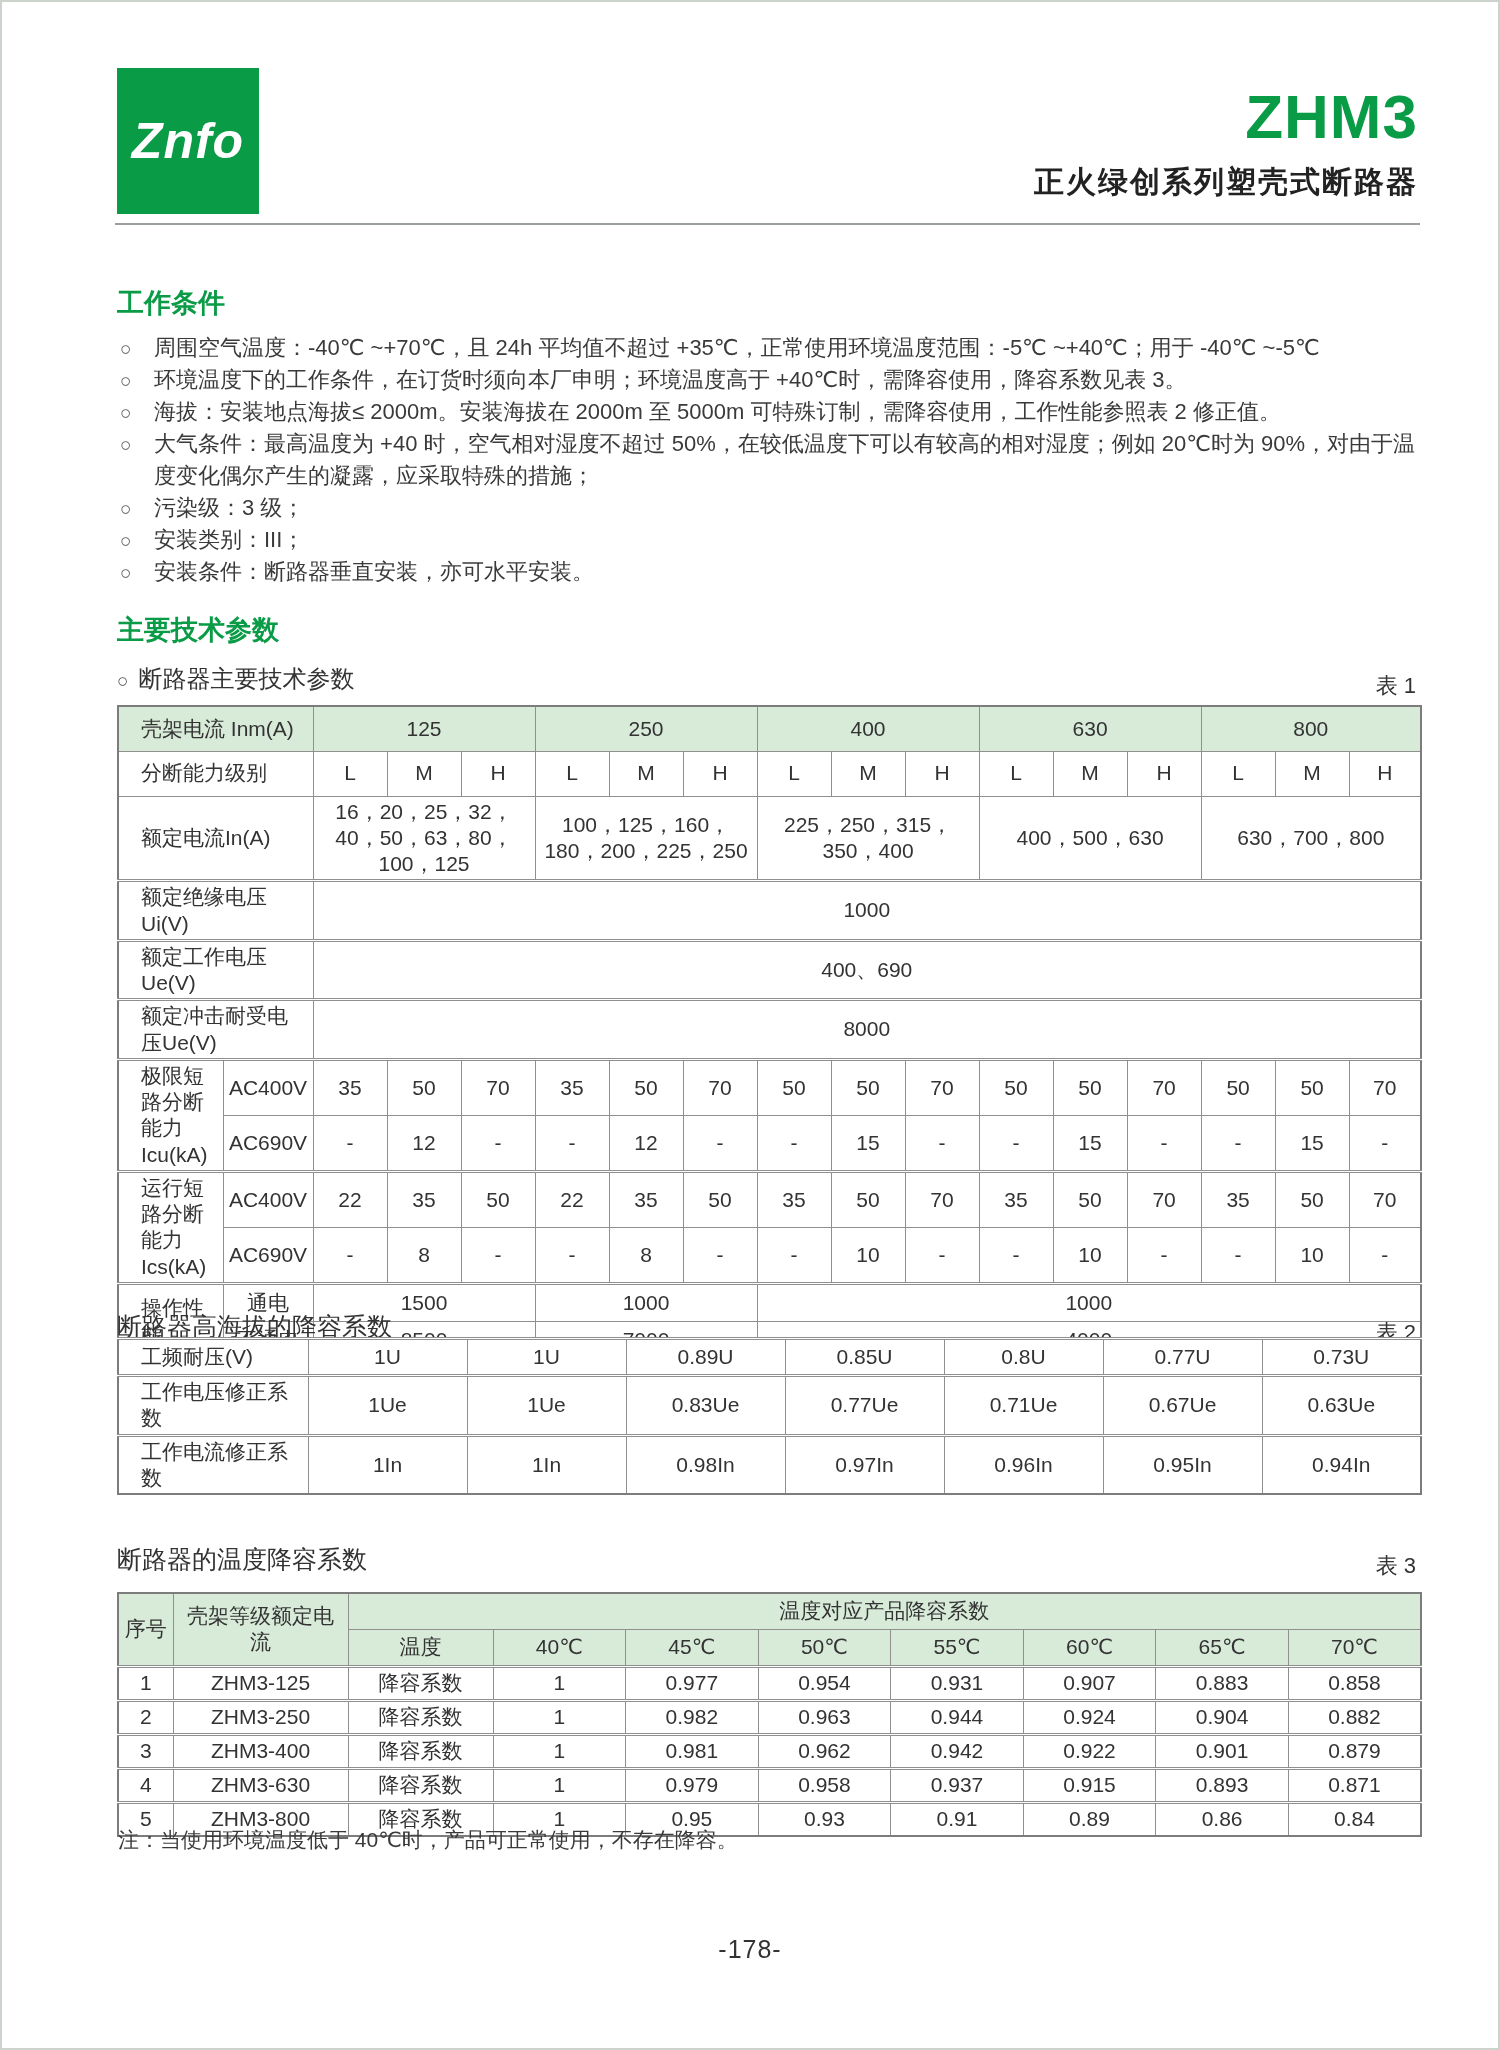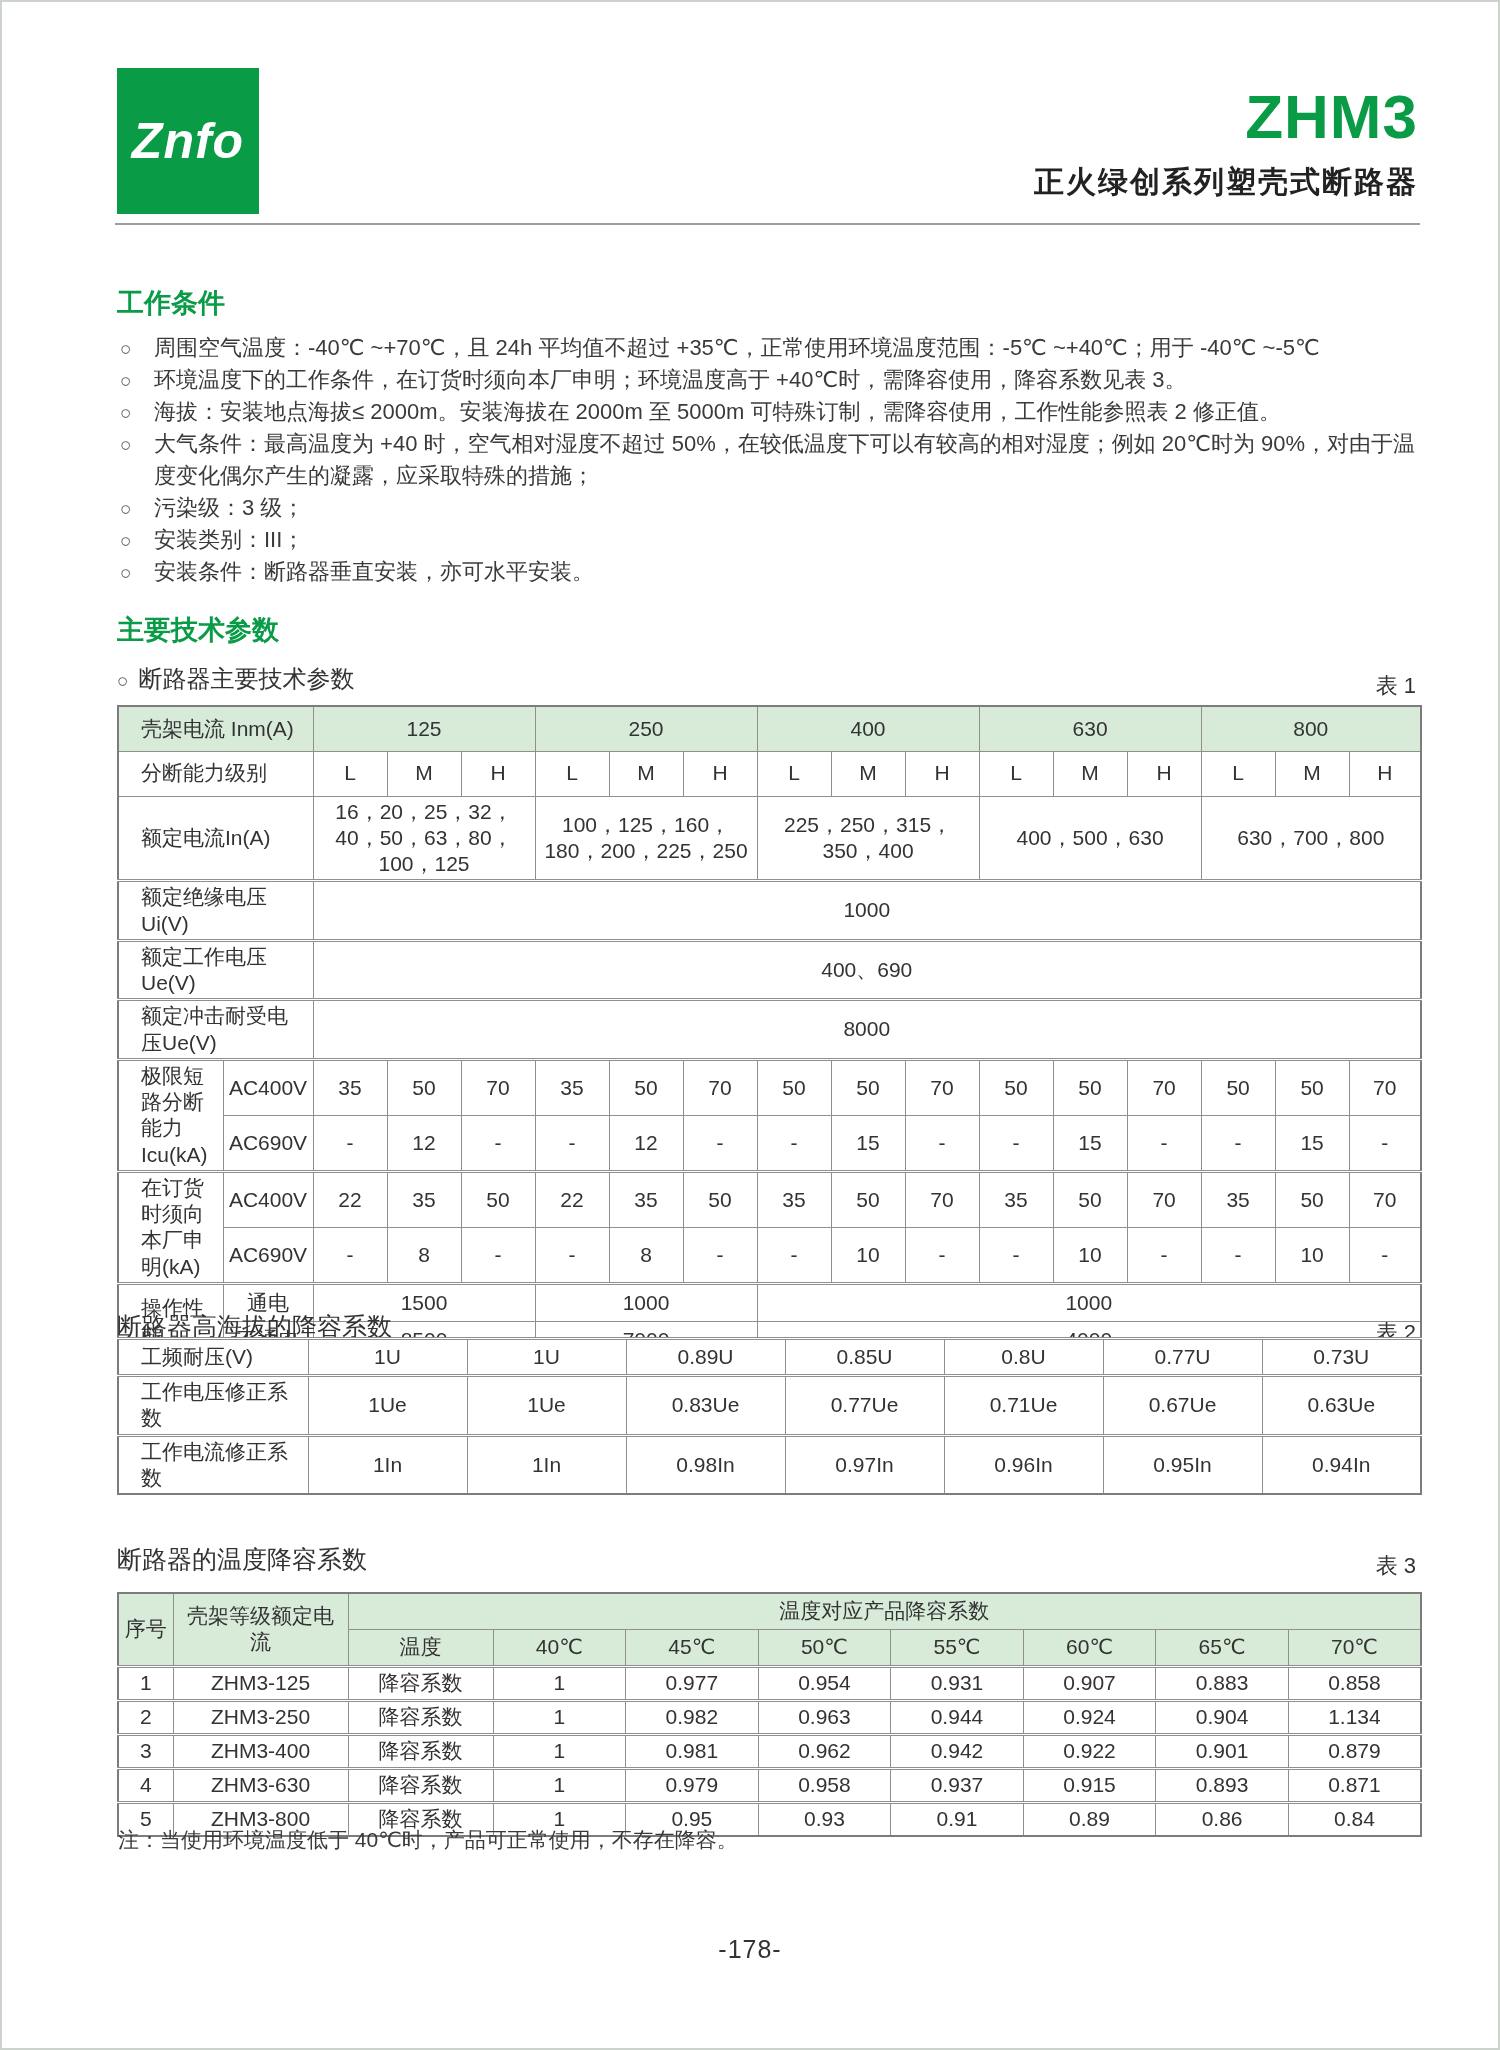--- a/index.html
+++ b/index.html
@@ -184,21 +184,21 @@
           <td>15</td>
           <td>-</td>
           <td>-</td>
           <td>15</td>
           <td>-</td>
           <td>-</td>
           <td>15</td>
           <td>-</td>
         </tr>
       <tr class="grp" style="height:38px">
-        <td rowspan="2" class="lbl">在订货时须向本厂申明(kA)</td>
+        <td rowspan="2" class="lbl">运行短路分断能力Ics(kA)</td>
         <td>AC400V</td>
       <td>22</td>
           <td>35</td>
           <td>50</td>
           <td>22</td>
           <td>35</td>
           <td>50</td>
           <td>35</td>
           <td>50</td>
           <td>70</td>
@@ -341,21 +341,21 @@
       <tr class="grp" style="height:34px">
         <td>2</td>
         <td>ZHM3-250</td>
         <td>降容系数</td>
       <td>1</td>
           <td>0.982</td>
           <td>0.963</td>
           <td>0.944</td>
           <td>0.924</td>
           <td>0.904</td>
-          <td>1.134</td>
+          <td>0.882</td>
         </tr>
       <tr class="grp" style="height:34px">
         <td>3</td>
         <td>ZHM3-400</td>
         <td>降容系数</td>
       <td>1</td>
           <td>0.981</td>
           <td>0.962</td>
           <td>0.942</td>
           <td>0.922</td>

